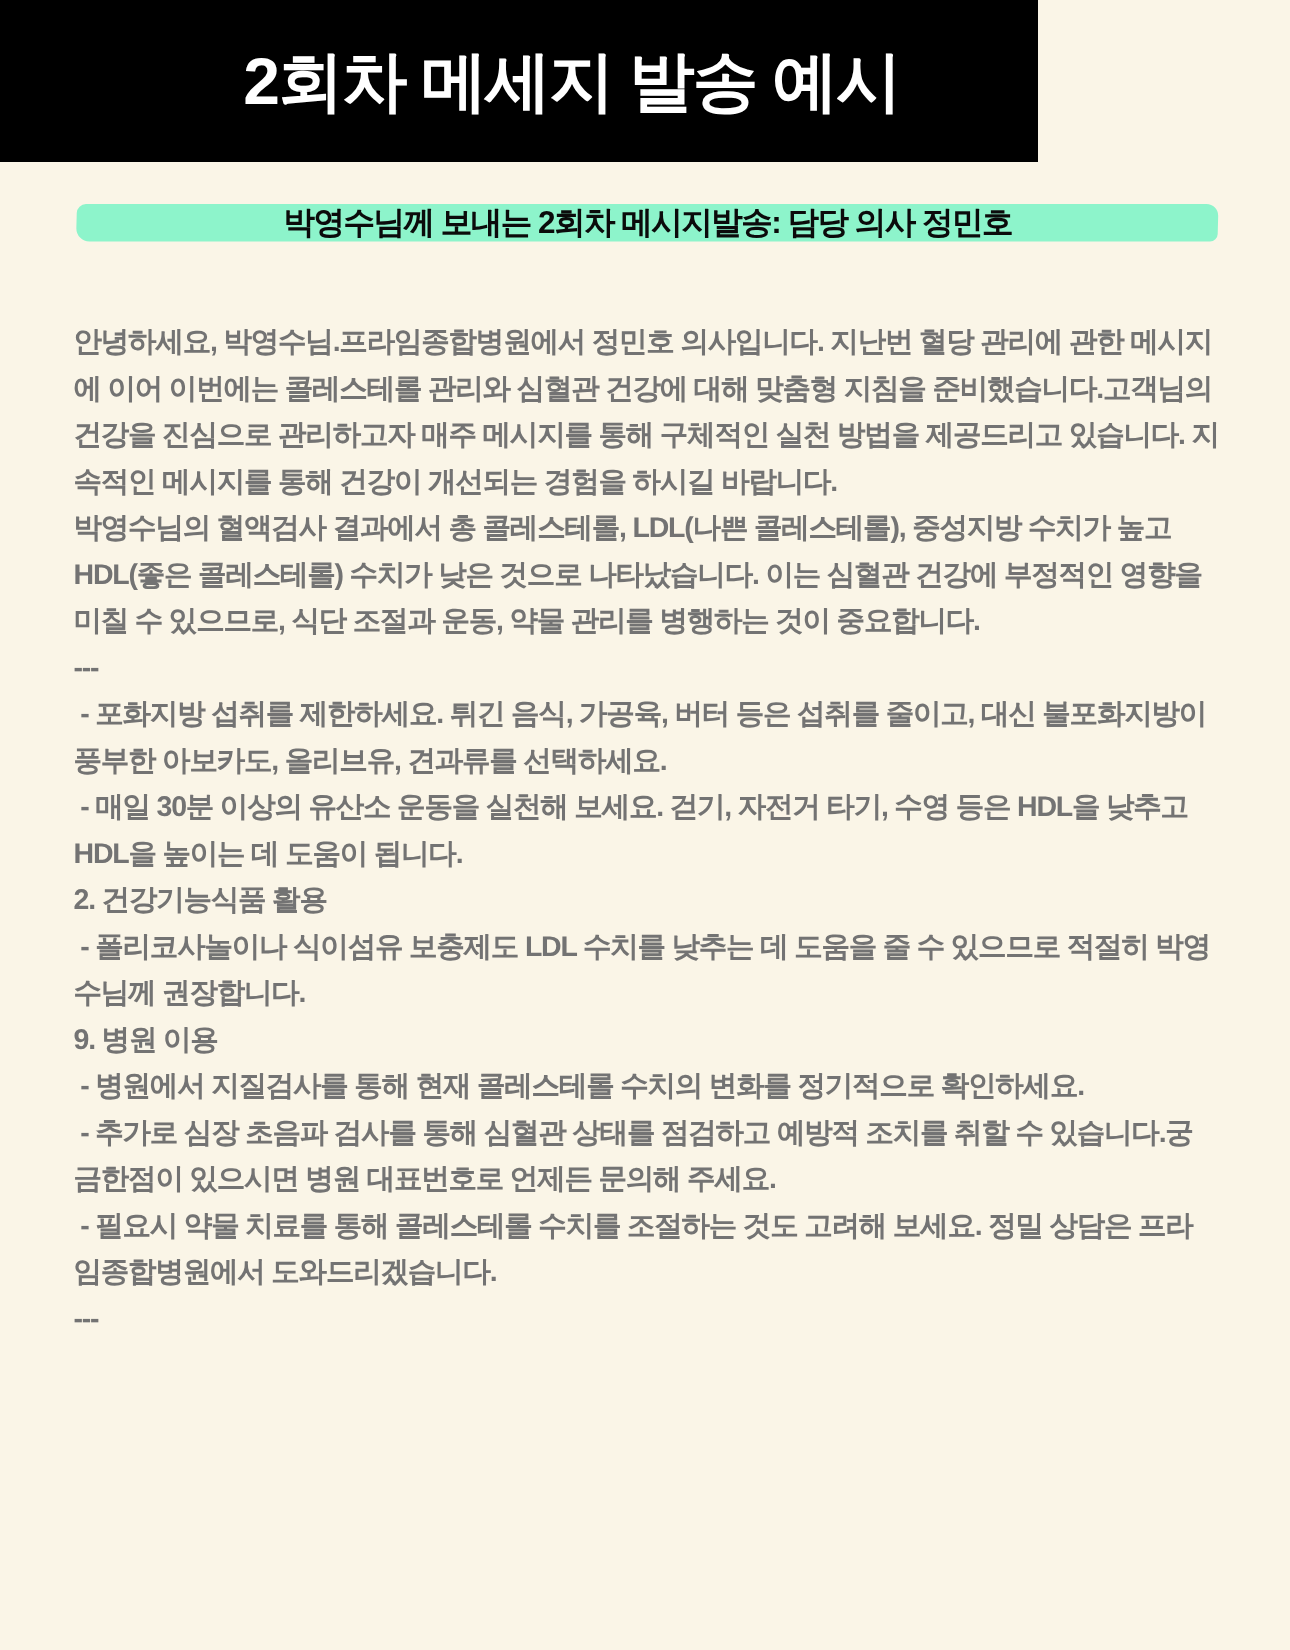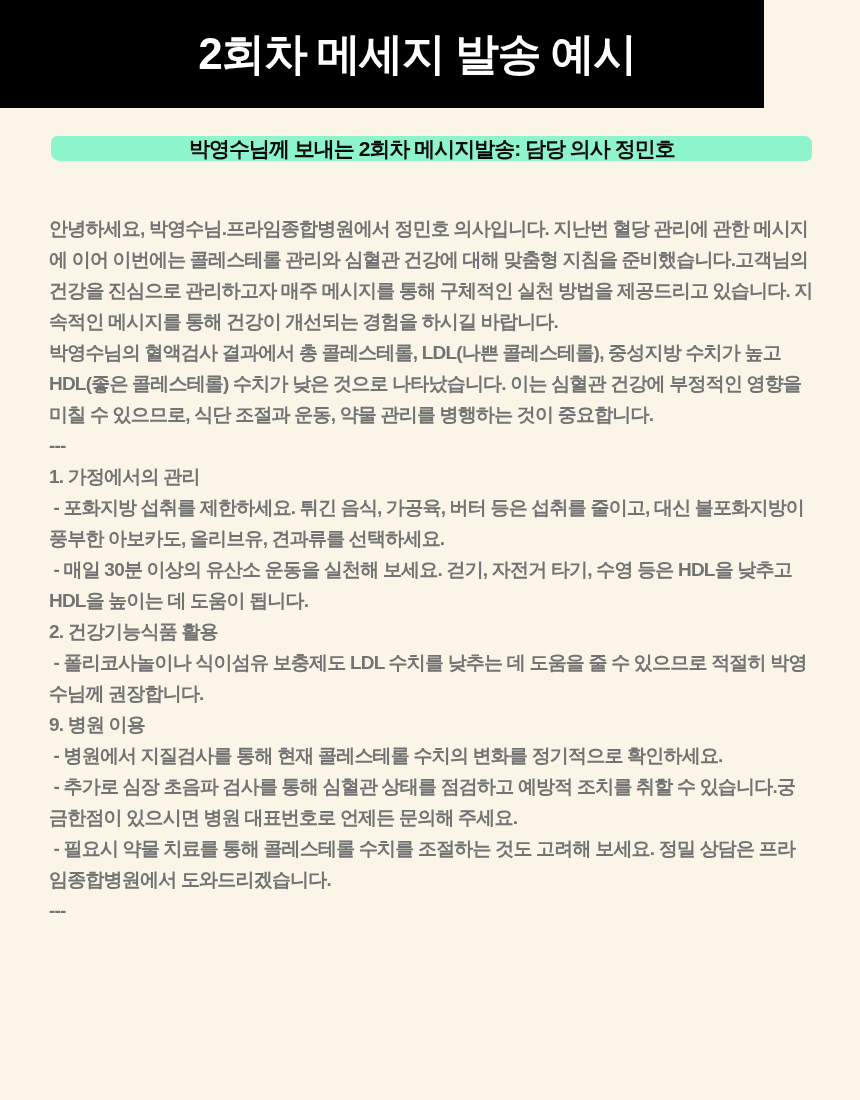--- a/index.html
+++ b/index.html
@@ -11,21 +11,21 @@
     overflow: hidden;
     font-family: "Liberation Sans", "DejaVu Sans", sans-serif;
   }
   .page {
     width: 860px;
     height: 1100px;
     background: #FAF5E7;
     position: relative;
   }
   .header {
-    width: 764px;
+    width: 692px;
     height: 108px;
     background: #000000;
     display: flex;
     align-items: center;
     justify-content: center;
     padding-left: 70px; 
   }
   .header h1 {
     color: #FFFFFF;
     font-size: 44px;
@@ -76,21 +76,20 @@
   </div>
 
   <div class="banner">
     <span class="banner-text">박영수님께 보내는 2회차 메시지발송: 담당 의사 정민호</span>
   </div>
 
   <div class="body-text">
     <p>안녕하세요, 박영수님.프라임종합병원에서 정민호 의사입니다. 지난번 혈당 관리에 관한 메시지에 이어 이번에는 콜레스테롤 관리와 심혈관 건강에 대해 맞춤형 지침을 준비했습니다.고객님의 건강을 진심으로 관리하고자 매주 메시지를 통해 구체적인 실천 방법을 제공드리고 있습니다. 지속적인 메시지를 통해 건강이 개선되는 경험을 하시길 바랍니다.</p>
     <p>박영수님의 혈액검사 결과에서 총 콜레스테롤, LDL(나쁜 콜레스테롤), 중성지방 수치가 높고 HDL(좋은 콜레스테롤) 수치가 낮은 것으로 나타났습니다. 이는 심혈관 건강에 부정적인 영향을 미칠 수 있으므로, 식단 조절과 운동, 약물 관리를 병행하는 것이 중요합니다.</p>
     <p>---</p>
-    <p>1. 가정에서의 관리</p>
     <p> - 포화지방 섭취를 제한하세요. 튀긴 음식, 가공육, 버터 등은 섭취를 줄이고, 대신 불포화지방이 풍부한 아보카도, 올리브유, 견과류를 선택하세요.</p>
     <p> - 매일 30분 이상의 유산소 운동을 실천해 보세요. 걷기, 자전거 타기, 수영 등은 HDL을 낮추고 HDL을 높이는 데 도움이 됩니다.</p>
     <p>2. 건강기능식품 활용</p>
     <p> - 폴리코사놀이나 식이섬유 보충제도 LDL 수치를 낮추는 데 도움을 줄 수 있으므로 적절히 박영수님께 권장합니다.</p>
     <p>9. 병원 이용</p>
     <p> - 병원에서 지질검사를 통해 현재 콜레스테롤 수치의 변화를 정기적으로 확인하세요.</p>
     <p> - 추가로 심장 초음파 검사를 통해 심혈관 상태를 점검하고 예방적 조치를 취할 수 있습니다.궁금한점이 있으시면 병원 대표번호로 언제든 문의해 주세요.</p>
     <p> - 필요시 약물 치료를 통해 콜레스테롤 수치를 조절하는 것도 고려해 보세요. 정밀 상담은 프라임종합병원에서 도와드리겠습니다.</p>
     <p>---</p>
   </div>

